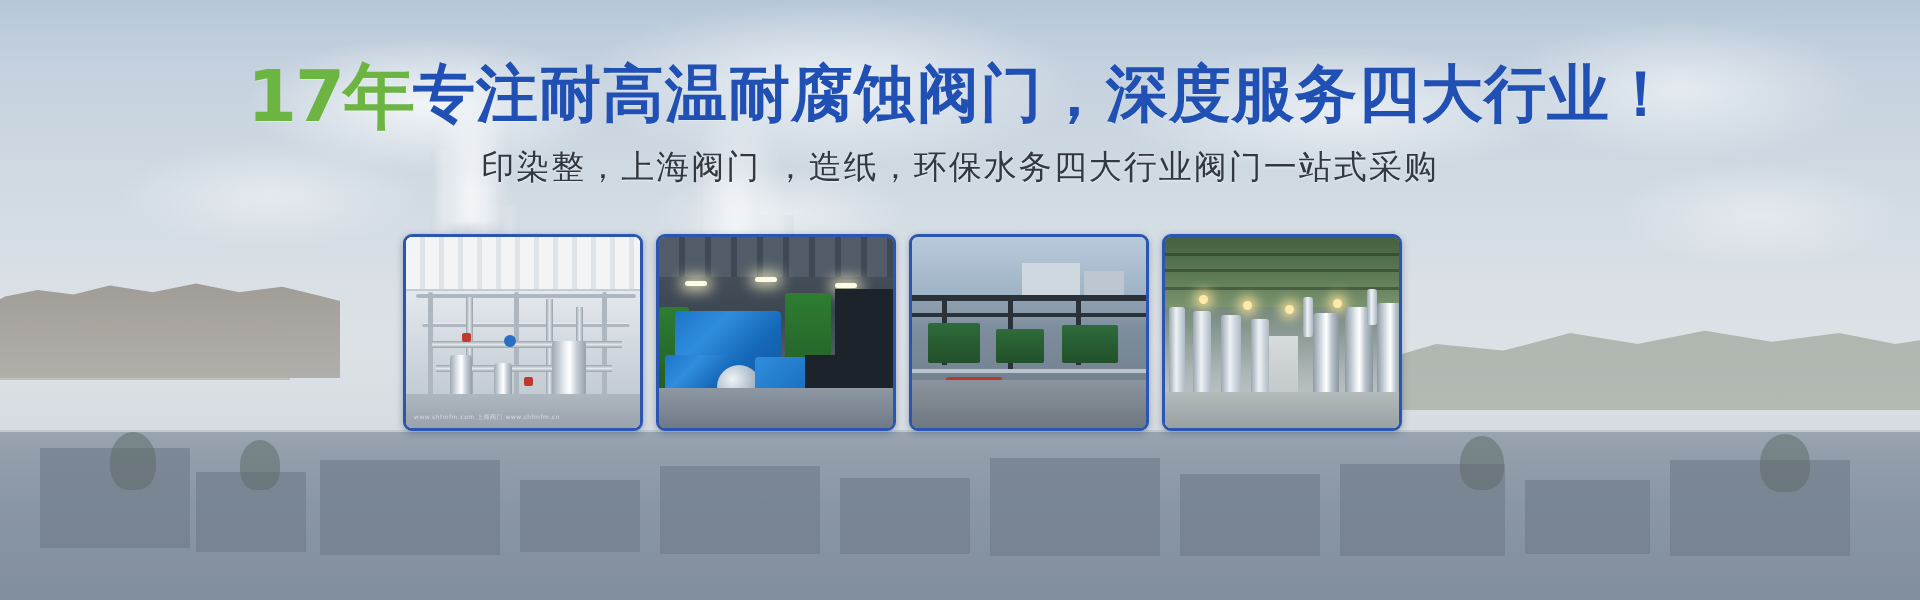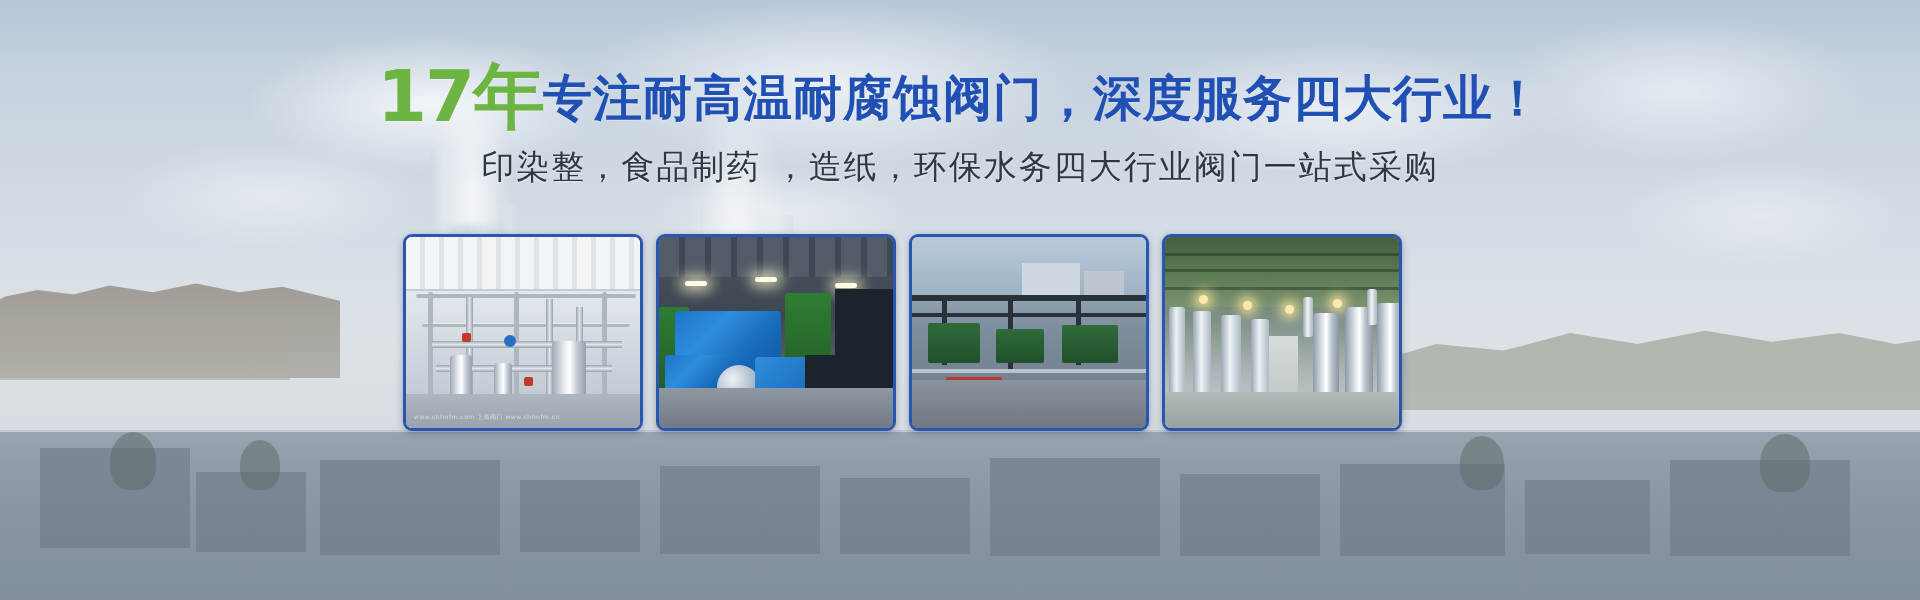--- a/index.html
+++ b/index.html
@@ -127,21 +127,21 @@
     font-family:"DejaVu Sans","Liberation Sans",sans-serif;
     font-size:72px;
     font-weight:bold;
     color:#6cb543;
     letter-spacing:-2px;
     vertical-align:-4px;
     text-shadow:0 1px 0 rgba(255,255,255,.35);
   }
   .hl-main{
     font-family:"DejaVu Sans","Liberation Sans",sans-serif;
-    font-size:49px;
+    font-size:62px;
     font-weight:bold;
     color:#2050b4;
     letter-spacing:1px;
     vertical-align:2px;
     text-shadow:0 1px 0 rgba(255,255,255,.3);
     margin-top:43px;
   }
   .subline{
     position:absolute; left:0; top:145px; width:1920px;
     text-align:center;
@@ -279,21 +279,21 @@
     <div class="tree" style="left:1460px;top:6px;  width:44px; height:54px;"></div>
     <div class="tree" style="left:1760px;top:4px;  width:50px; height:58px;"></div>
   </div>
   <div class="ground-line"></div>
   <div class="haze"></div>
 
   <div class="headline">
     <span class="hl-years">17</span><span class="hl-years nian">年</span><span class="hl-main">专注耐高温耐腐蚀阀门，深度服务四大行业！</span>
   </div>
 
-  <div class="subline">印染整，食品制药 ，造纸，环保水务四大行业阀门一站式采购</div>
+  <div class="subline">印染整，上海阀门 ，造纸，环保水务四大行业阀门一站式采购</div>
 
   <div class="photos">
 
     <div class="photo p1">
       <div class="inner">
         <div class="ceil"></div>
         <div class="rail" style="left:10px;  top:56px;  width:220px; height:5px;"></div>
         <div class="rail" style="left:16px;  top:86px;  width:208px; height:4px;"></div>
         <div class="rail" style="left:22px;  top:54px;  width:5px;  height:110px;"></div>
         <div class="rail" style="left:108px; top:54px;  width:5px;  height:110px;"></div>

